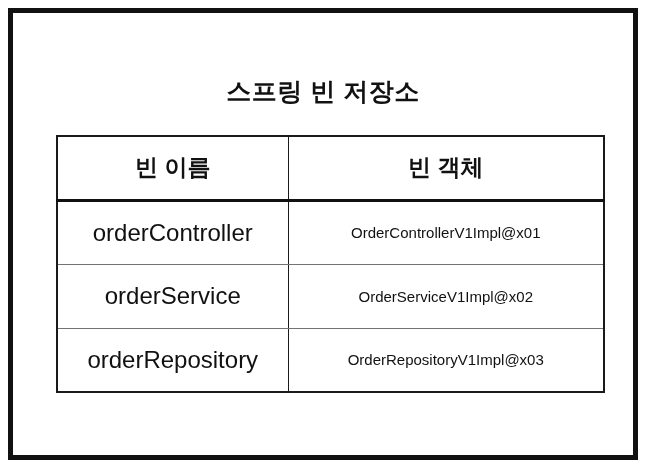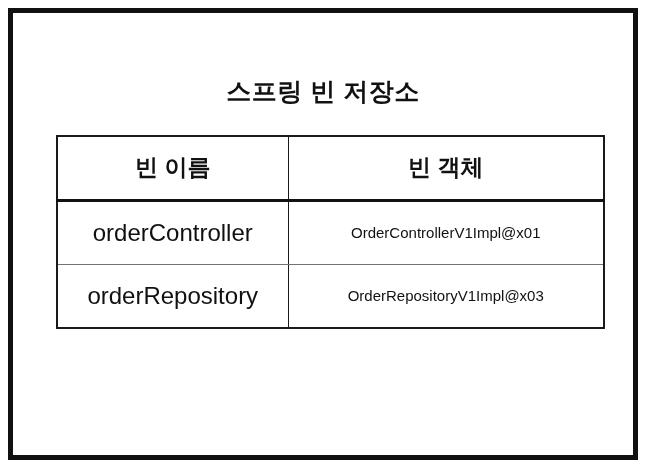--- a/index.html
+++ b/index.html
@@ -76,18 +76,22 @@
         <th>빈 이름</th>
         <th>빈 객체</th>
       </tr>
     </thead>
     <tbody>
       <tr>
         <td class="bean-name">orderController</td>
         <td class="bean-object">OrderControllerV1Impl@x01</td>
       </tr>
       <tr>
+        <td class="bean-name">orderService</td>
+        <td class="bean-object">OrderServiceV1Impl@x02</td>
+      </tr>
+      <tr>
         <td class="bean-name">orderRepository</td>
         <td class="bean-object">OrderRepositoryV1Impl@x03</td>
       </tr>
     </tbody>
   </table>
 </div>
 
 </body></html>

